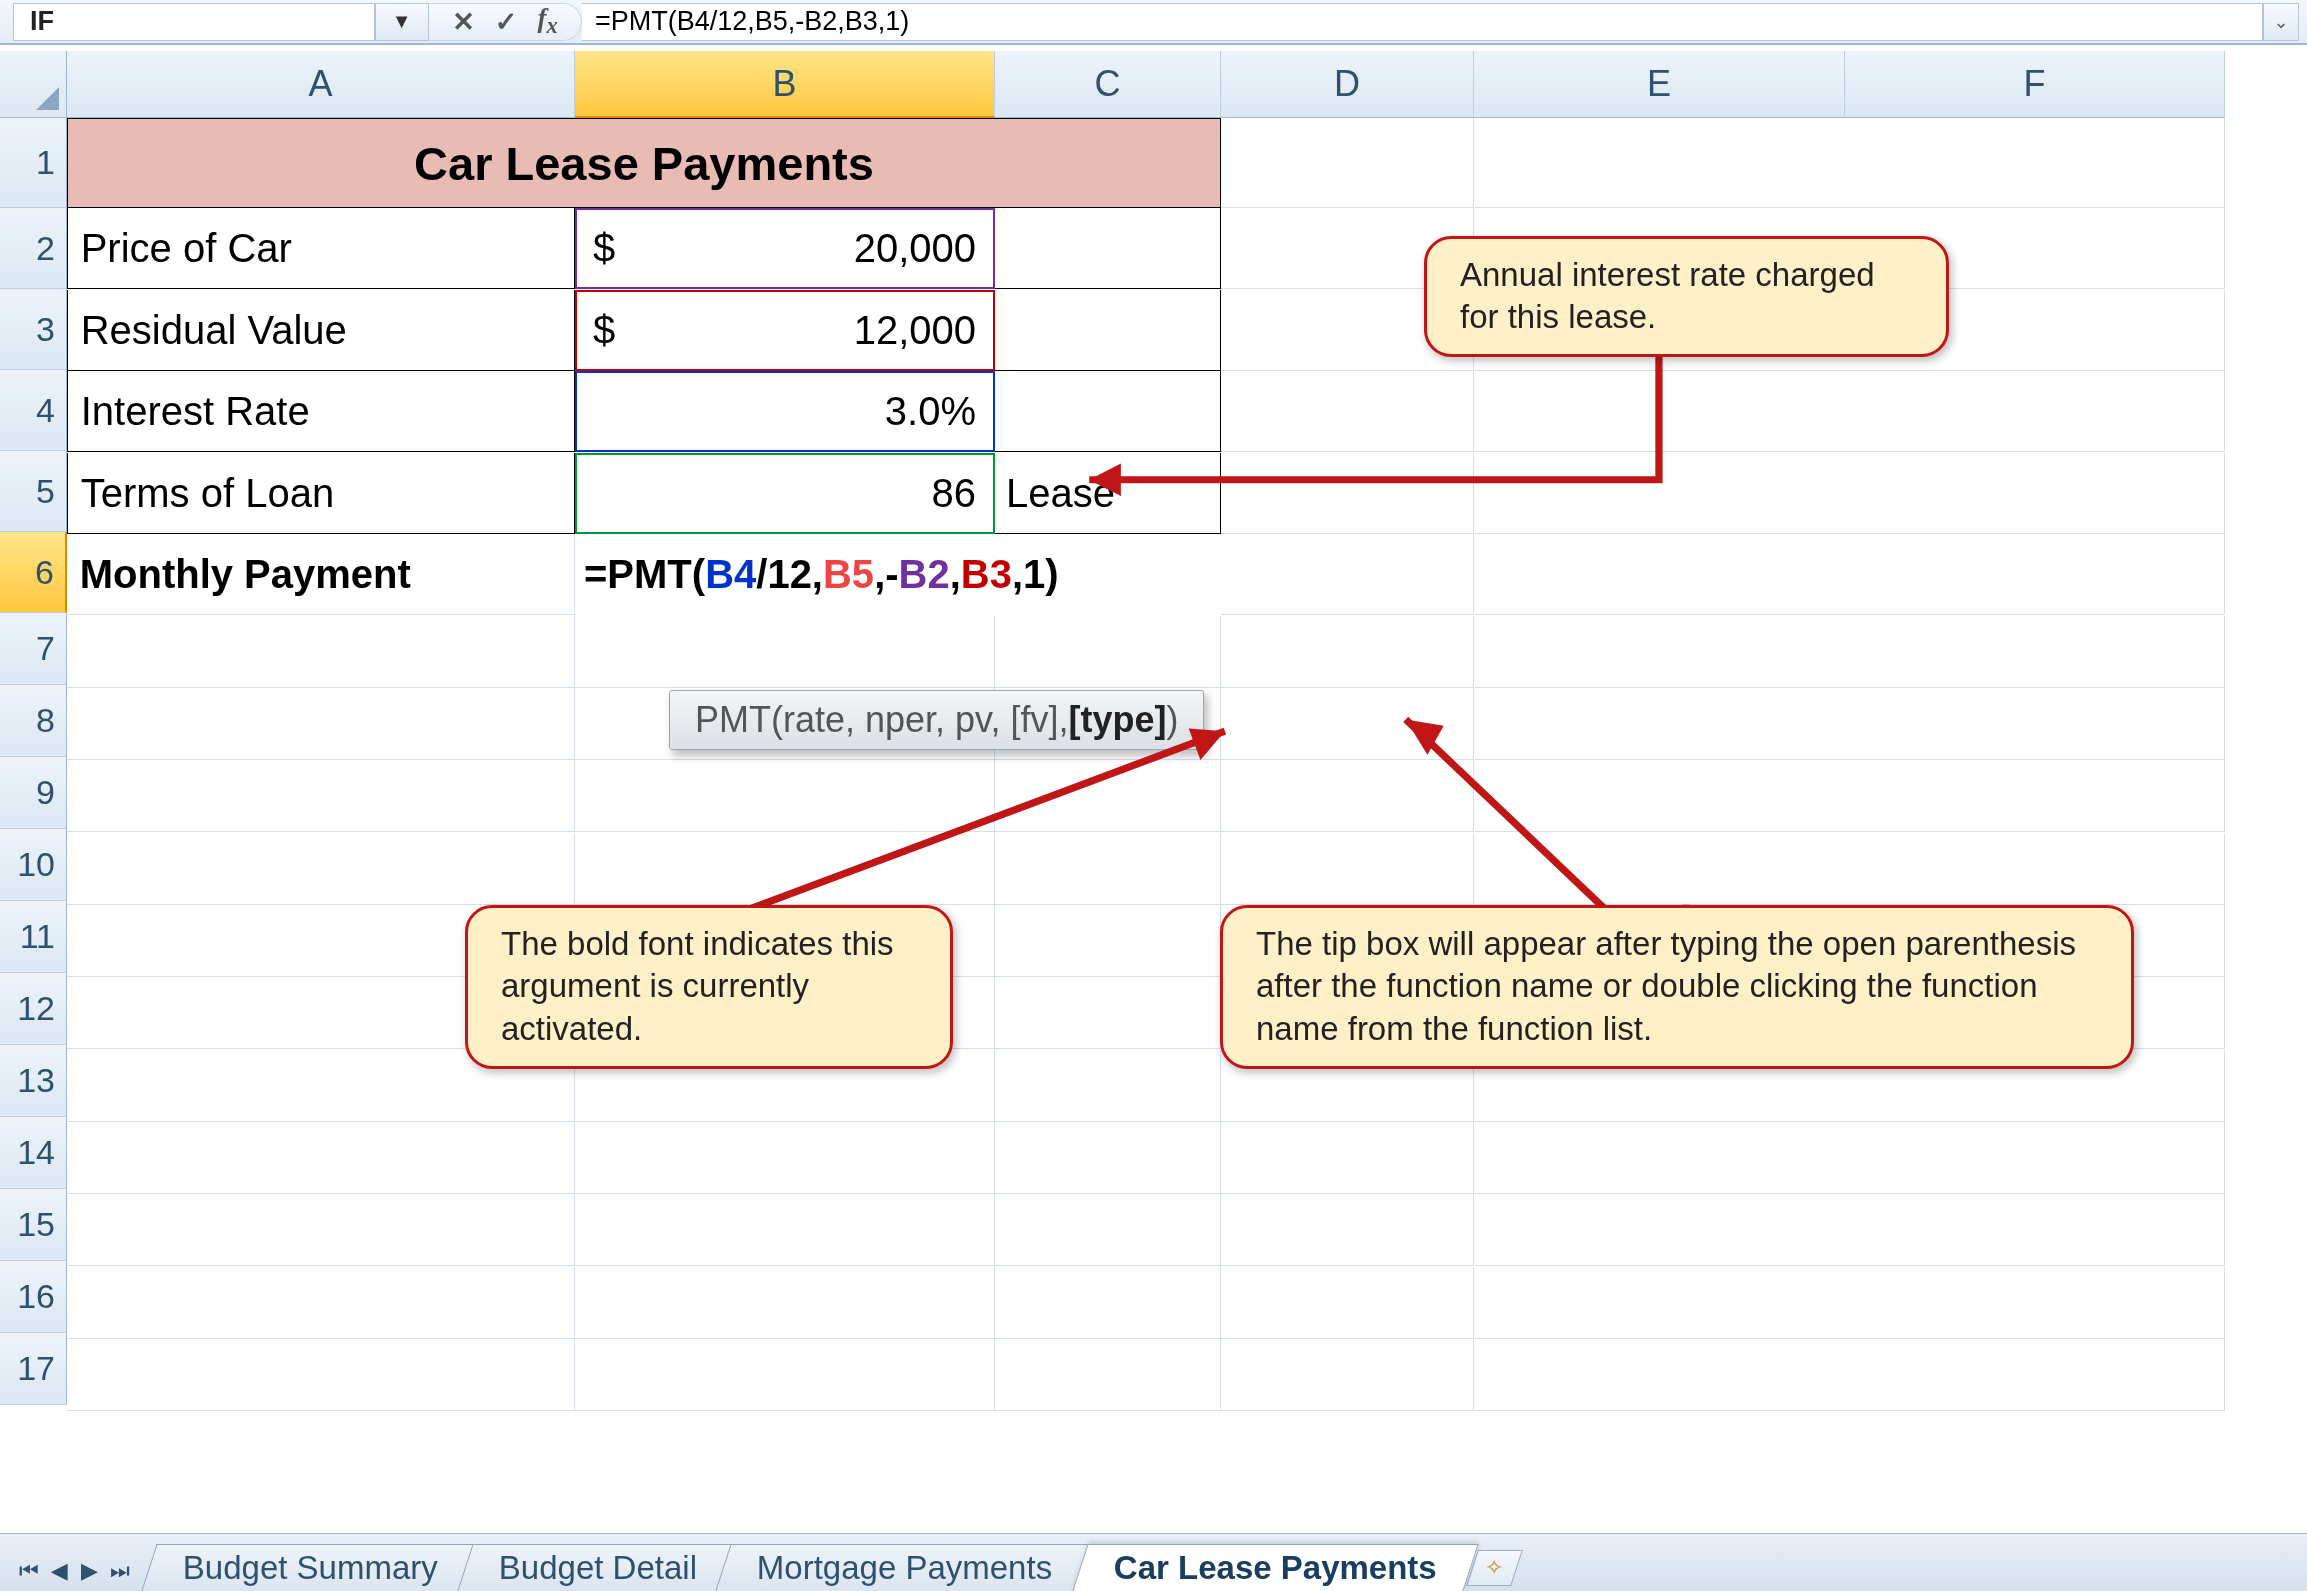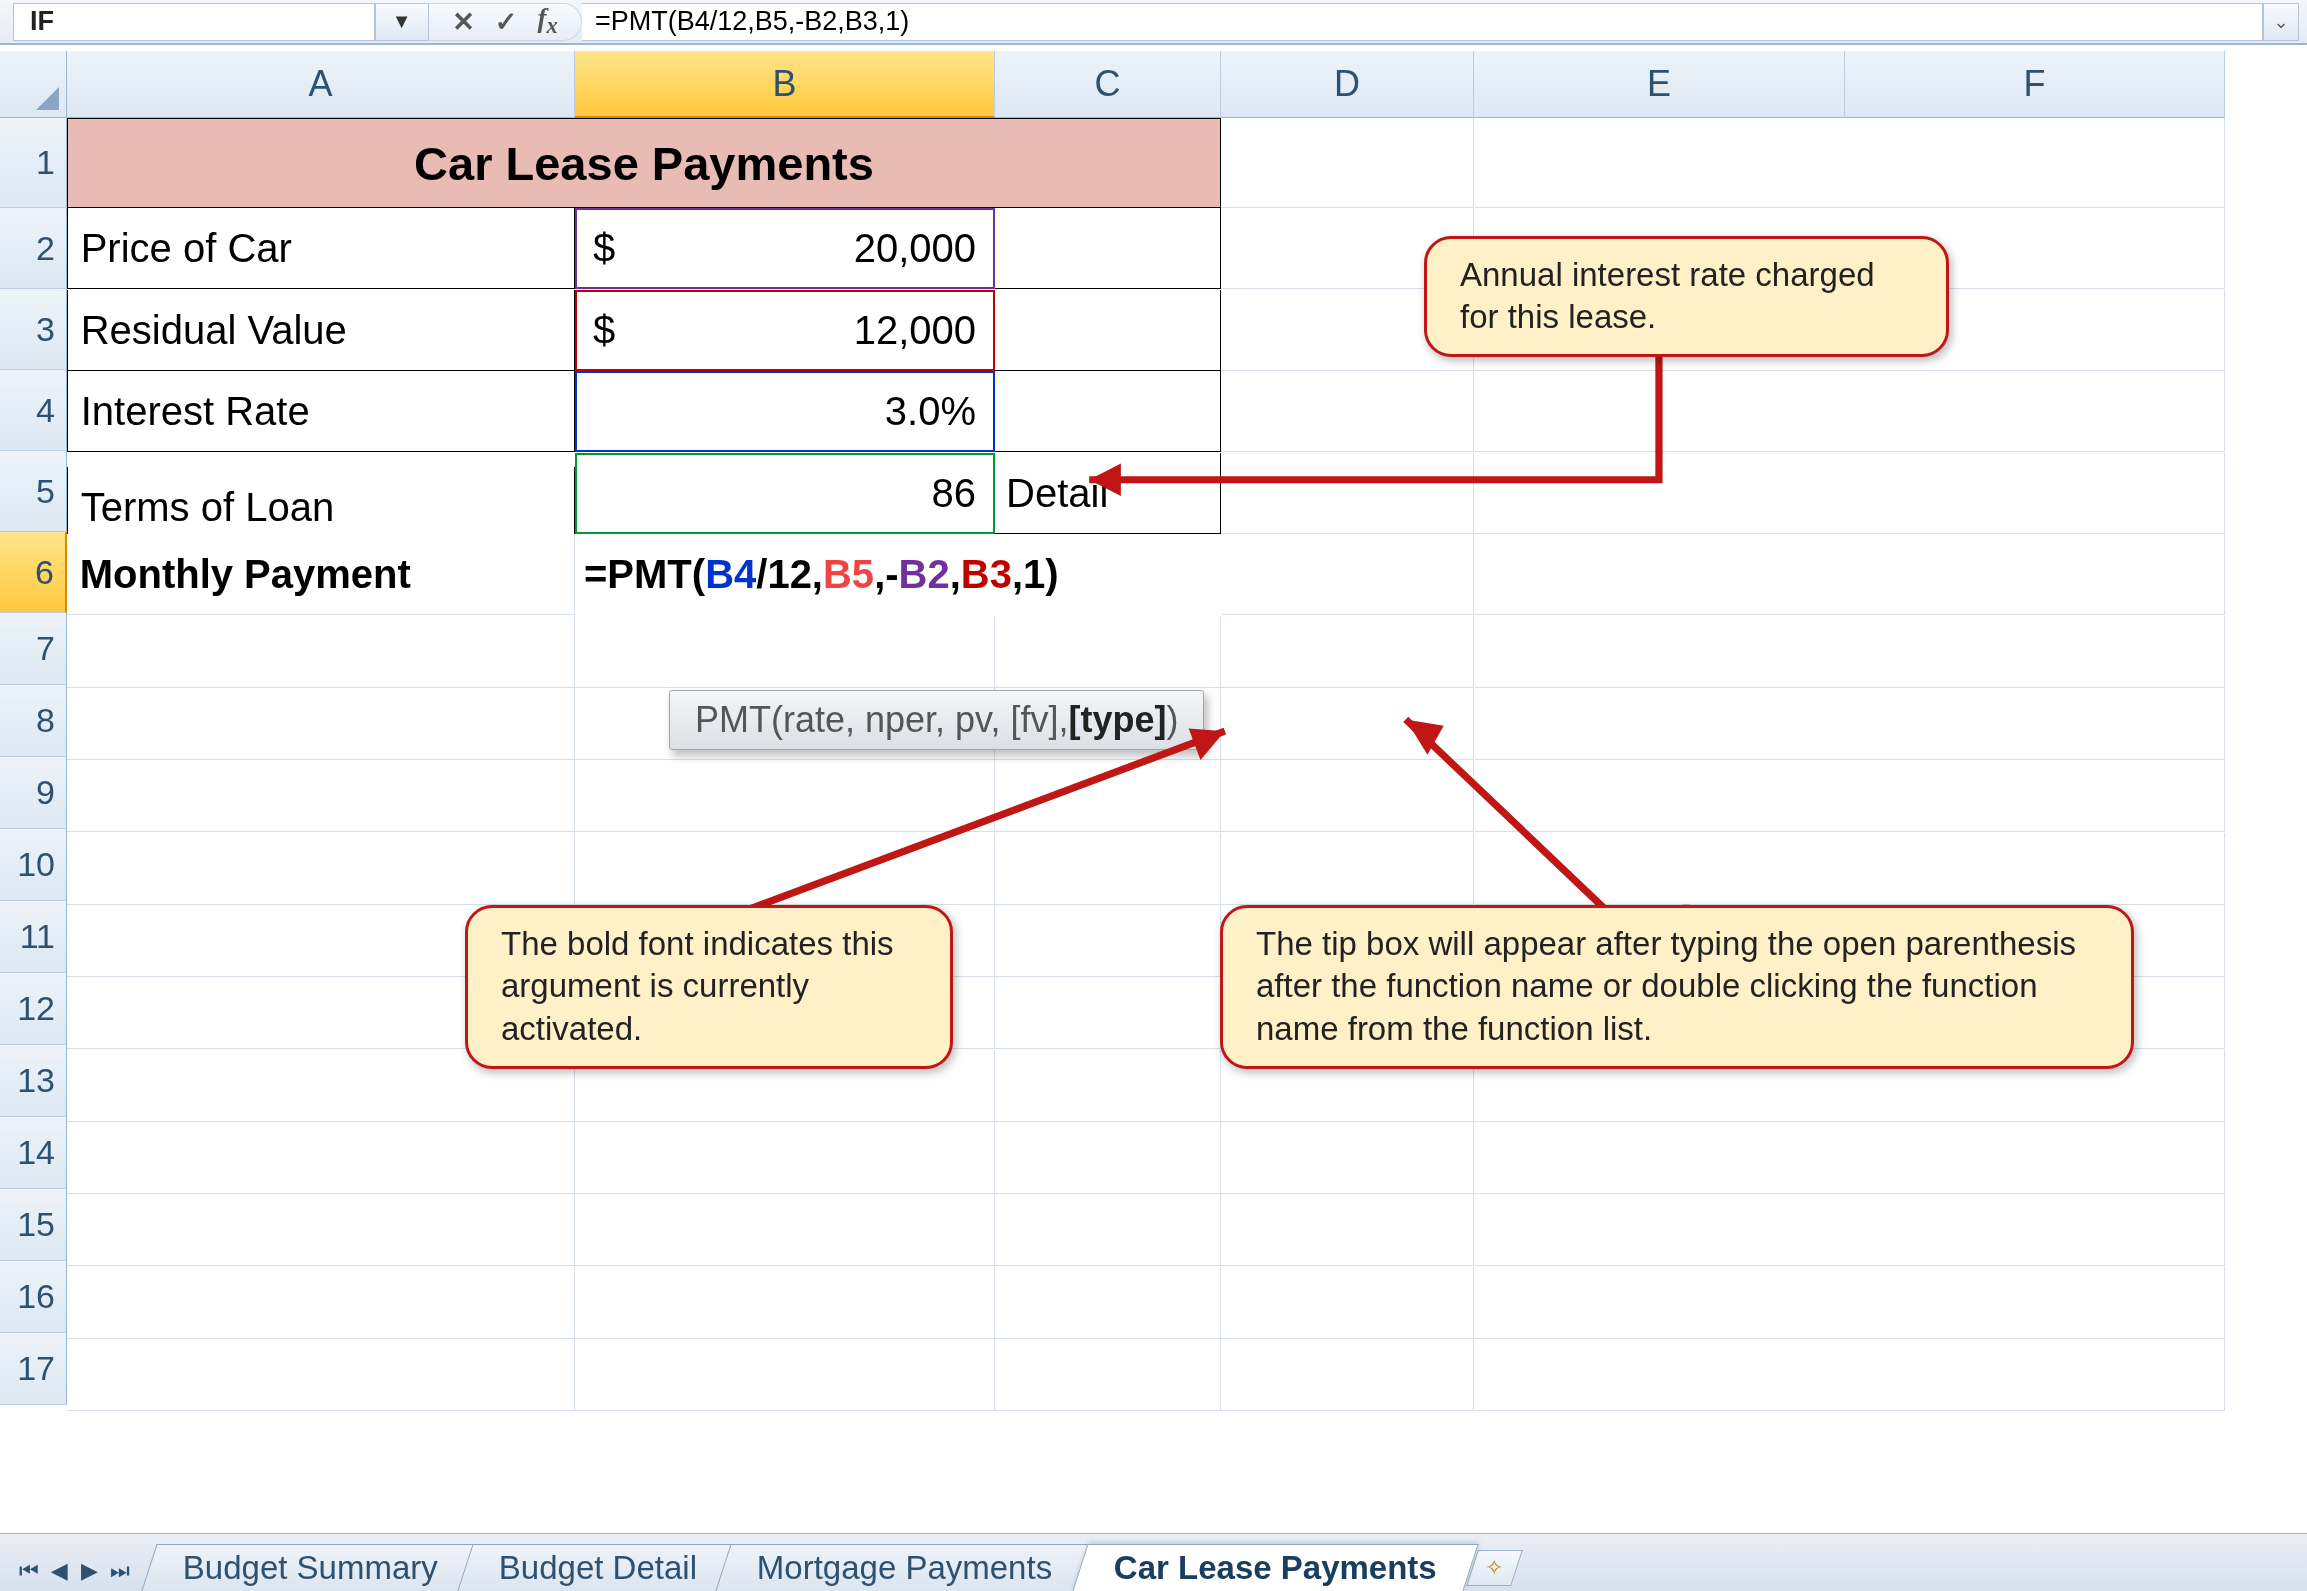--- a/index.html
+++ b/index.html
@@ -366,23 +366,23 @@
     <div class="cell data-value cB r3">
       <span>$</span>
       <span>12,000</span>
     </div>
     <div class="cell data-c cC r3"></div>
 
     <div class="cell data-label cA r4">Interest Rate</div>
     <div class="cell data-value right cB r4">3.0%</div>
     <div class="cell data-c cC r4"></div>
 
-    <div class="cell data-label cA r5" style="border-bottom:1.8px solid #000;margin-top:14px;">Terms of Loan</div>
+    <div class="cell data-label cA r5" style="border-bottom:1.8px solid #000;">Terms of Loan</div>
     <div class="cell data-value right cB r5" style="border-bottom:1.8px solid #000;">86</div>
-    <div class="cell data-c cC r5" style="border-bottom:1.8px solid #000;">Detail</div>
+    <div class="cell data-c cC r5" style="border-bottom:1.8px solid #000;">Lease</div>
 
     <div class="cell row6-label cA r6">Monthly Payment</div>
     <div class="cell row6-formula" style="left:508px; top:416px; width:814px; height:81px; border:none; background:transparent; z-index:18;">
       <span>=PMT(</span>
         <span class="refB4">B4</span>
         <span>/12,</span>
         <span class="refB5">B5</span>
         <span>,-</span>
         <span class="refB2">B2</span>
         <span>,</span>

